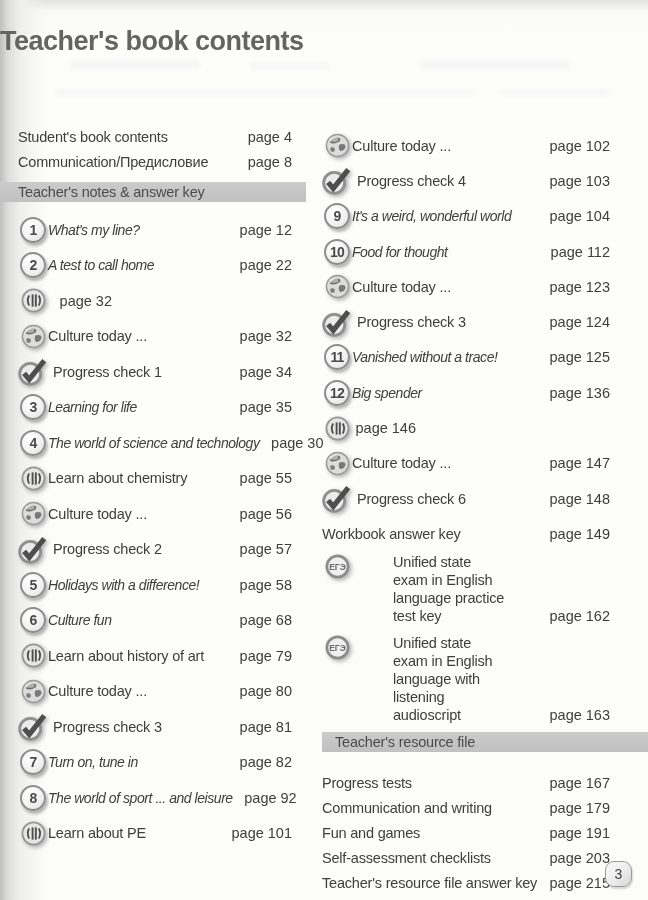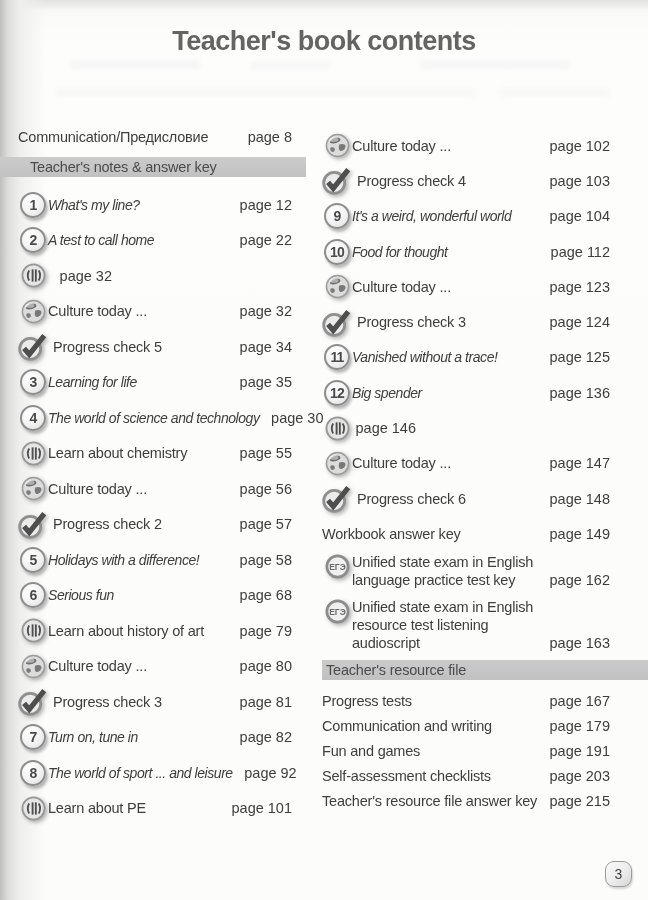--- a/index.html
+++ b/index.html
@@ -27,21 +27,20 @@
   
   .ghost{position:absolute;background:#9aa0a6;opacity:.07;filter:blur(2px);border-radius:3px;pointer-events:none;}
   .g1{left:70px;top:60px;width:130px;height:9px;}
   .g2{left:250px;top:62px;width:80px;height:8px;}
   .g3{left:420px;top:60px;width:150px;height:9px;}
   .g4{left:55px;top:88px;width:420px;height:9px;opacity:.05;}
   .g5{left:500px;top:88px;width:110px;height:9px;opacity:.05;}
 
   .title{
     position:absolute;left:0;top:26px;width:100%;
-    text-align:center;
     font-size:27px;font-weight:bold;letter-spacing:-0.5px;
     color:#646464;
   }
 
   .col{position:absolute;}
   .col-left{left:18px;top:124px;width:274px;}
   .col-right{left:322px;top:128px;width:288px;}
 
   .row{display:flex;align-items:center;color:#3e3e3e;}
   .icon-cell{flex:0 0 30px;width:30px;display:flex;justify-content:center;align-items:center;}
@@ -55,24 +54,24 @@
 
   .row-unit .label{font-style:italic;font-size:14px;letter-spacing:-0.45px;}
   .row-check .label{padding-left:5px;}
 
   .row-header{
     height:20px;
     background:linear-gradient(to bottom,#cbcbcb,#c1c1c1);
     color:#4b4b4b;font-size:14.5px;
   }
   .row-header .label{font-size:14.5px;}
-  .col-left .row-header{margin-left:-18px;padding-left:30px;margin-right:-14px;margin-top:8px;margin-bottom:10px;}
-  .col-right .row-header{margin-right:-38px;padding-left:4px;margin-top:5px;margin-bottom:9px;}
-
-  .row-ege{align-items:flex-start;margin-bottom:8px;}
+  .col-left .row-header{margin-left:-18px;padding-left:18px;margin-right:-14px;margin-top:8px;margin-bottom:10px;}
+  .col-right .row-header{margin-right:-38px;padding-left:13px;margin-top:5px;margin-bottom:19px;}
+
+  .row-ege{align-items:flex-start;margin-bottom:8px;gap:41px;}
   .row-ege .icon-cell{padding-top:1px;}
   .row-ege .label{white-space:normal;line-height:18px;padding-top:1px;}
   .row-ege .page-ref{align-self:flex-end;padding-bottom:1px;}
 
   .unit-badge{
     width:26px;height:26px;border-radius:50%;
     border:2.5px solid #8d8d8d;
     background:radial-gradient(circle at 35% 28%,#ffffff 0,#f2f2f2 55%,#dedede 100%);
     display:flex;align-items:center;justify-content:center;
     box-shadow:2px 3px 3px rgba(0,0,0,.28);
@@ -101,20 +100,24 @@
   <div class="ghost g1"></div>
   <div class="ghost g2"></div>
   <div class="ghost g3"></div>
   <div class="ghost g4"></div>
   <div class="ghost g5"></div>
 
   <div class="title">Teacher's book contents</div>
 
   <div class="col col-left">
       <div class="row row-plain">
+    <span class="label">Student's book contents</span>
+    <span class="page-ref">page 4</span>
+  </div>
+      <div class="row row-plain">
     <span class="label">Communication/Предисловие</span>
     <span class="page-ref">page 8</span>
   </div>
       <div class="row row-header">
     <span class="label">Teacher's notes &amp; answer key</span>
   </div>
       <div class="row row-unit">
     <span class="icon-cell">
       <span class="unit-badge">
         <span class="unit-num">1</span>
@@ -157,21 +160,21 @@
     <span class="label">Culture today ...</span>
     <span class="page-ref">page 32</span>
   </div>
       <div class="row row-check">
     <span class="icon-cell">
       <svg width="30" height="31" viewBox="0 0 32 33">
         <circle cx="13" cy="19" r="11.2" fill="#ebebeb" stroke="#8f8f8f" stroke-width="3"></circle>
         <path d="M6.5 18.5 L12 25 L28 5" fill="none" stroke="#4e4e4e" stroke-width="5.5"></path>
       </svg>
     </span>
-    <span class="label">Progress check 5</span>
+    <span class="label">Progress check 1</span>
     <span class="page-ref">page 34</span>
   </div>
       <div class="row row-unit">
     <span class="icon-cell">
       <span class="unit-badge">
         <span class="unit-num">3</span>
       </span>
     </span>
     <span class="label">Learning for life</span>
     <span class="page-ref">page 35</span>
@@ -229,21 +232,21 @@
     </span>
     <span class="label">Holidays with a difference!</span>
     <span class="page-ref">page 58</span>
   </div>
       <div class="row row-unit">
     <span class="icon-cell">
       <span class="unit-badge">
         <span class="unit-num">6</span>
       </span>
     </span>
-    <span class="label">Serious fun</span>
+    <span class="label">Culture fun</span>
     <span class="page-ref">page 68</span>
   </div>
       <div class="row row-clil">
     <span class="icon-cell">
       <svg width="27" height="27" viewBox="0 0 30 30">
         <circle cx="15" cy="15" r="12.3" fill="#e5e5e5" stroke="#979797" stroke-width="2"></circle>
         <path d="M10.2 9.5 q-3.2 5.5 0 11" stroke="#4f4f4f" stroke-width="2" fill="none"></path>
         <line x1="14" y1="8.2" x2="14" y2="21.8" stroke="#4f4f4f" stroke-width="2.1"></line>
         <line x1="17.6" y1="8.2" x2="17.6" y2="21.8" stroke="#4f4f4f" stroke-width="2.1"></line>
         <path d="M20.8 9.5 q3.2 5.5 0 11" stroke="#4f4f4f" stroke-width="2" fill="none"></path>
@@ -444,21 +447,21 @@
   </div>
       <div class="row row-ege">
     <span class="icon-cell">
       <svg width="27" height="27" viewBox="0 0 30 30">
         <circle cx="15" cy="15" r="11.8" fill="#f0f0f0" stroke="#8c8c8c" stroke-width="3"></circle>
         <text class="ege-text" x="15" y="18.6" text-anchor="middle" font-size="9.5" font-weight="bold" fill="#6a6a6a" font-family="Liberation Sans, sans-serif">ЕГЭ</text>
       </svg>
     </span>
     <span class="label label-lines">
           <div>Unified state exam in English</div>
-          <div>resource test listening</div>
+          <div>language with listening</div>
           <div>audioscript</div>
         </span>
     <span class="page-ref">page 163</span>
   </div>
       <div class="row row-header">
     <span class="label">Teacher's resource file</span>
   </div>
       <div class="row row-plain">
     <span class="label">Progress tests</span>
     <span class="page-ref">page 167</span>

